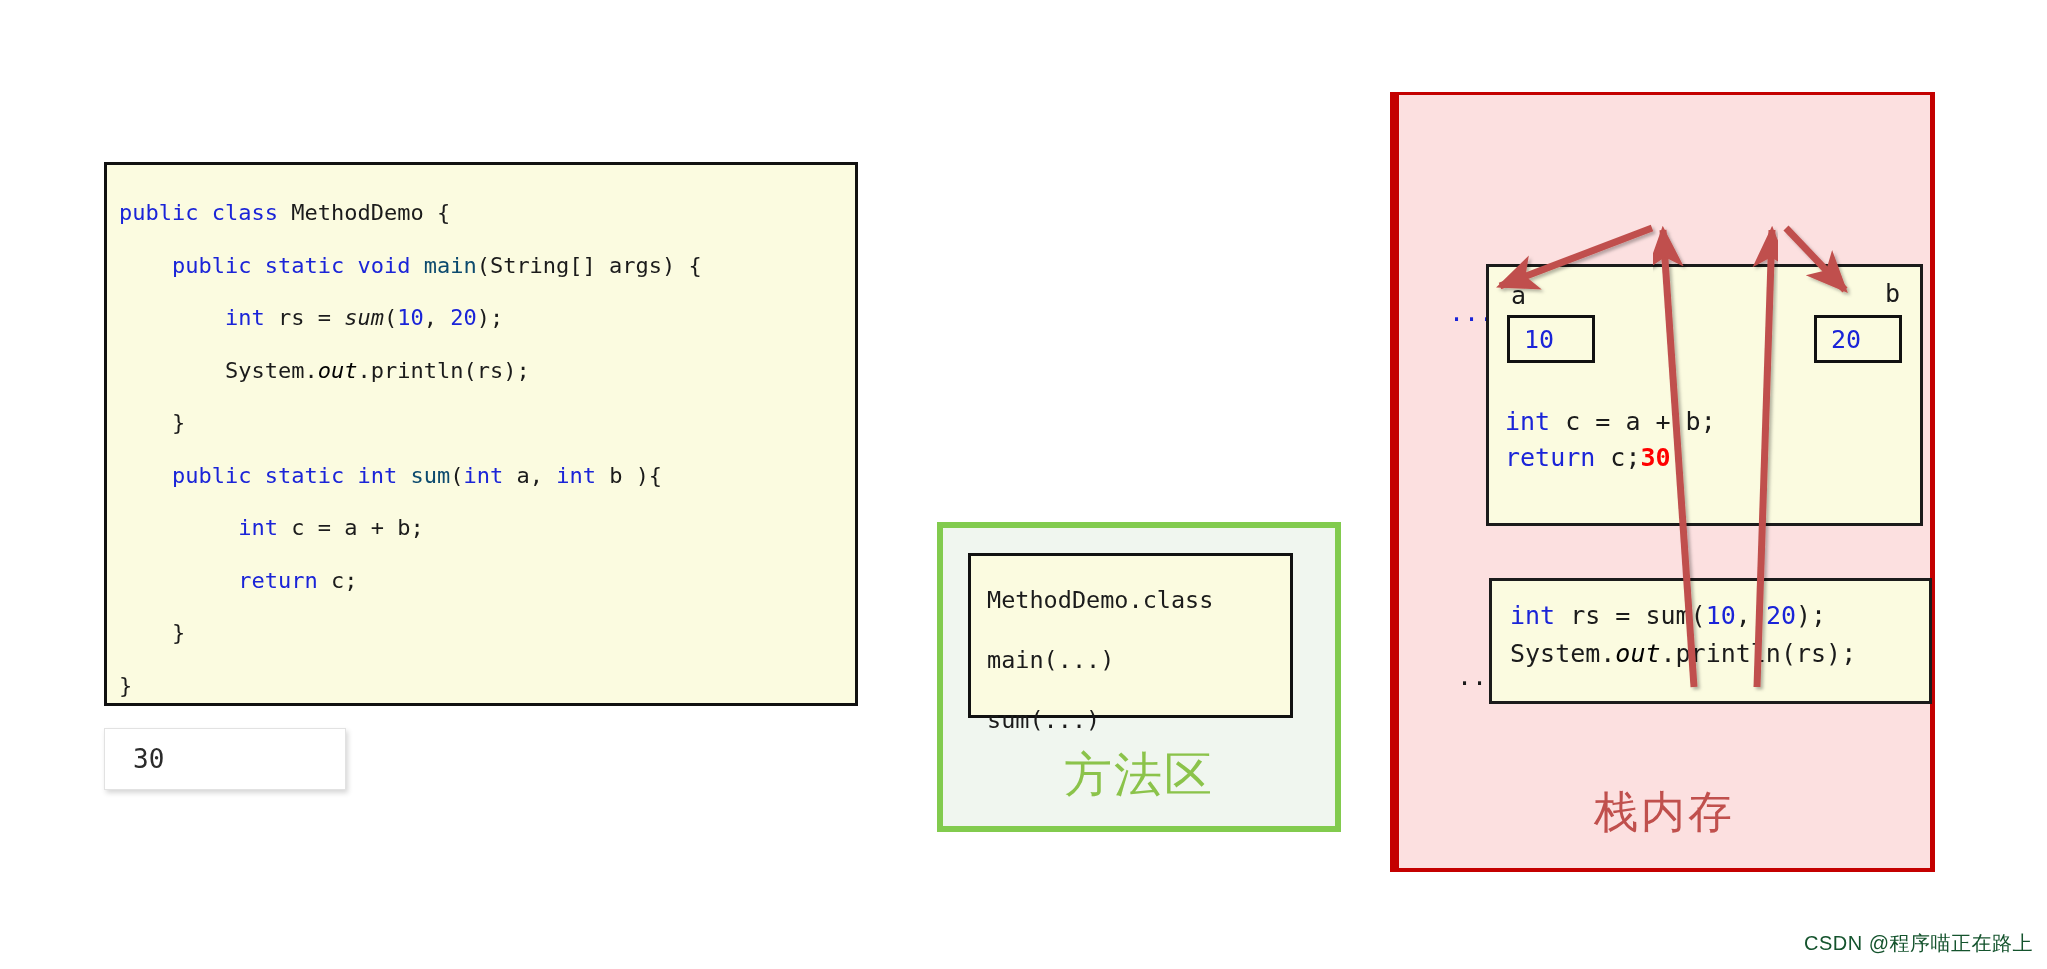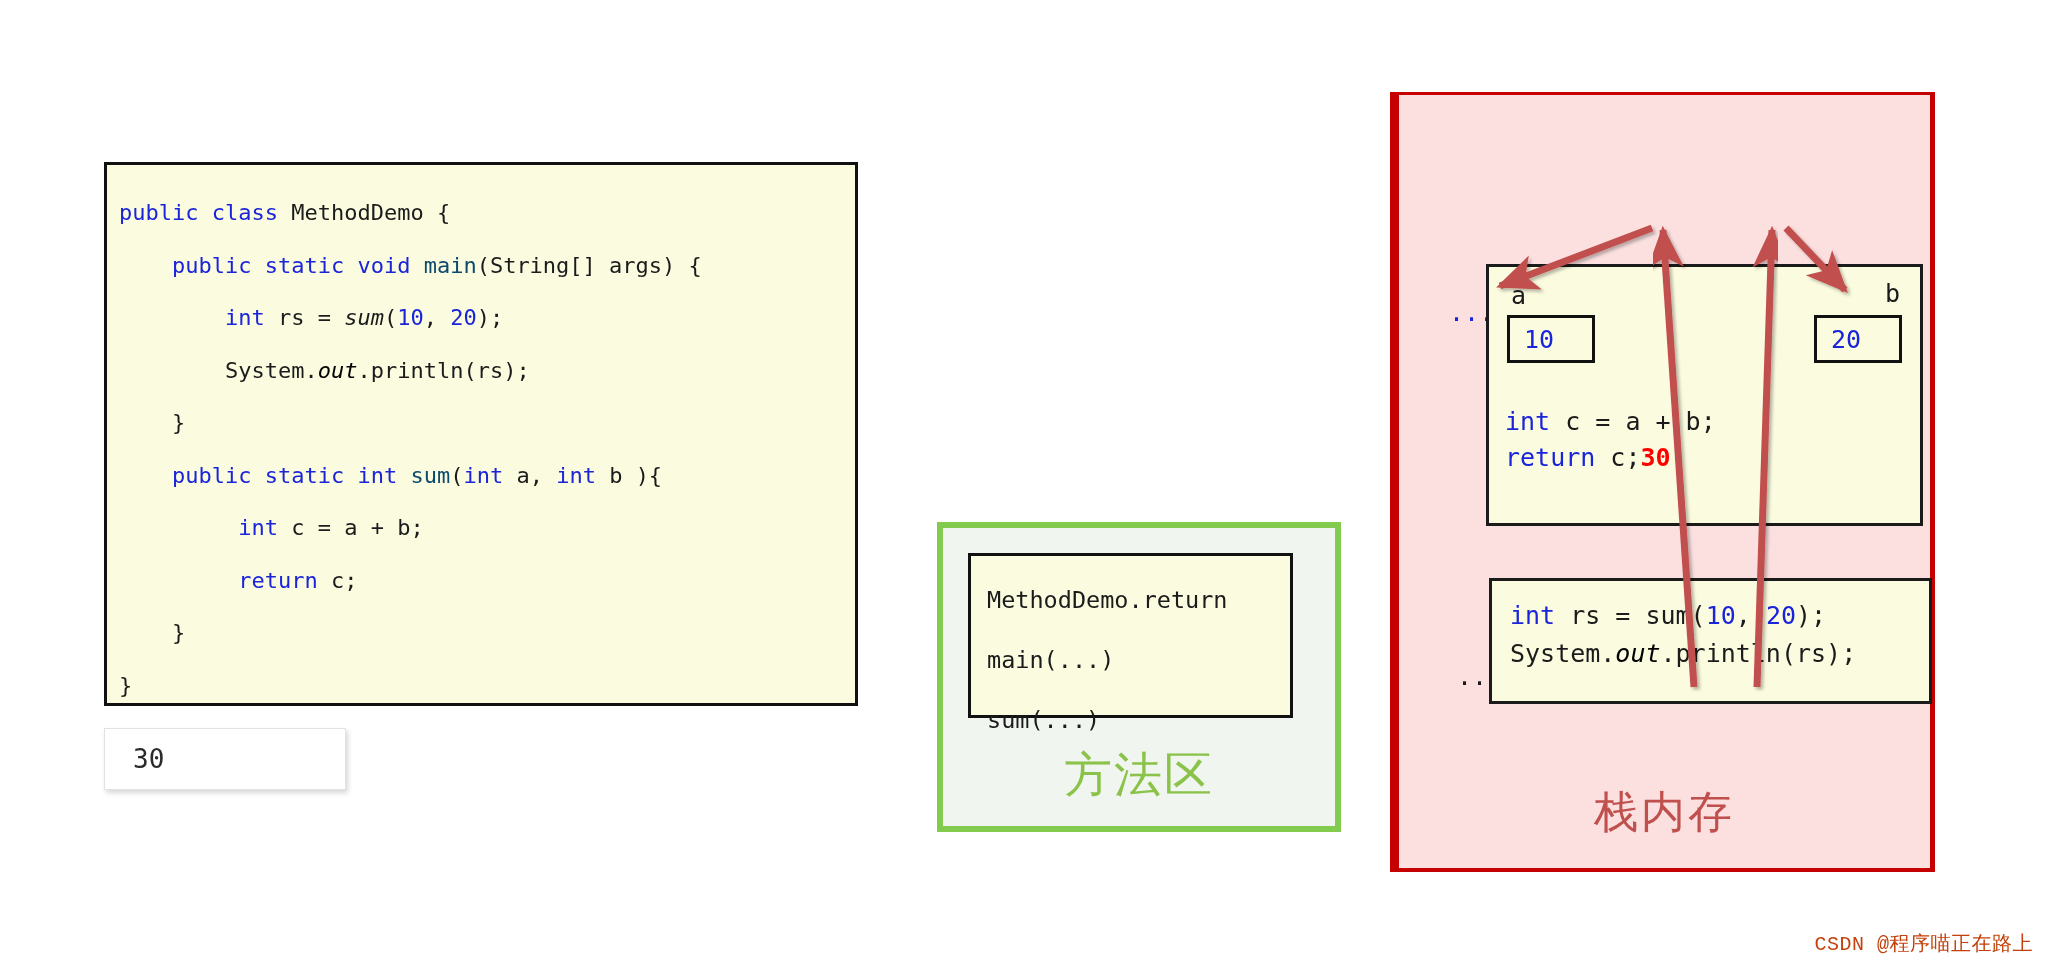--- a/index.html
+++ b/index.html
@@ -185,23 +185,23 @@
     width: 2047px;
     height: 969px;
     pointer-events: none;
   }
 
   
   #watermark {
     position: absolute;
     right: 14px;
     bottom: 12px;
-    font-family: Liberation Mono, monospace;
+    font-family: Liberation Sans, sans-serif;
     font-size: 20px;
-    color: #c2410c;
+    color: #14532d;
     letter-spacing: 0.5px;
   }
 </style>
 </head>
 <body>
 
 <div id="code-block">
   <div id="code-lines">
       <div class="cl"><span class="kw">public class </span><span>MethodDemo {</span></div>
       <div class="cl"><span>    </span><span class="kw">public static void </span><span class="mth">main</span><span>(String[] args) {</span></div>
@@ -215,21 +215,21 @@
       <div class="cl"><span>}</span></div>
     </div>
 </div>
 
 <div id="output-box">
   <span class="val">30</span>
 </div>
 
 <div id="method-area">
   <div id="method-class-box">
-    <div class="ml">MethodDemo.return</div>
+    <div class="ml">MethodDemo.class</div>
     <div class="ml">main(...)</div>
     <div class="ml">sum(...)</div>
   </div>
   <div id="method-area-label">方法区</div>
 </div>
 
 <div id="stack-memory">
 
   <div class="frame-title" id="sum-frame-title"><span class="num">... </span><span class="kw">int</span><span> sum(int a , int b)</span></div>
 

